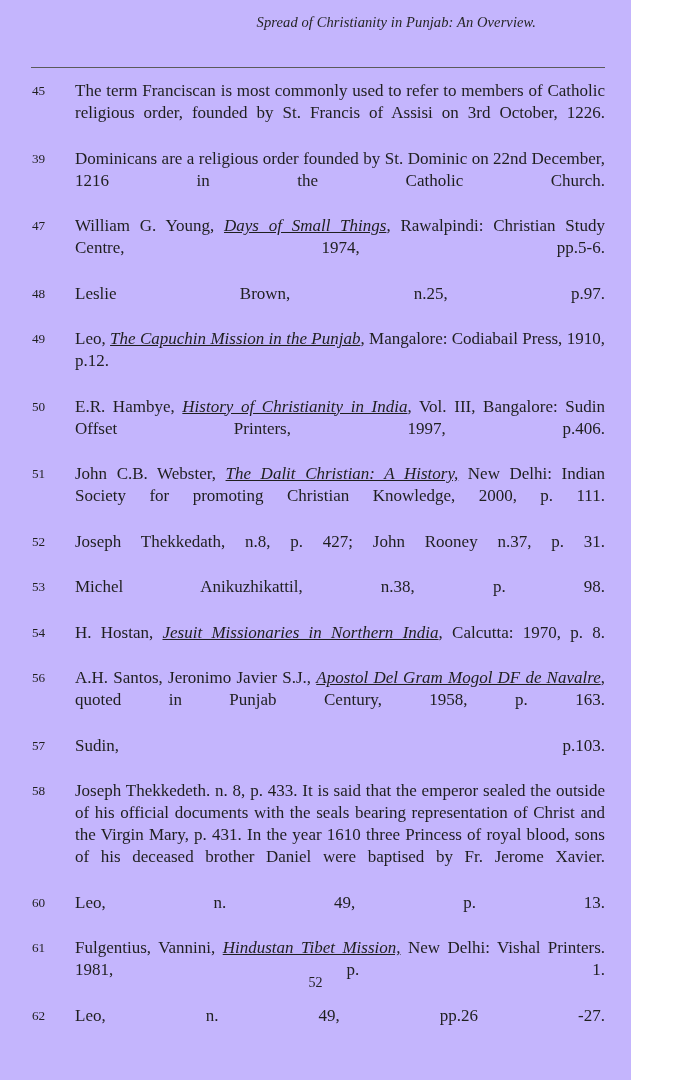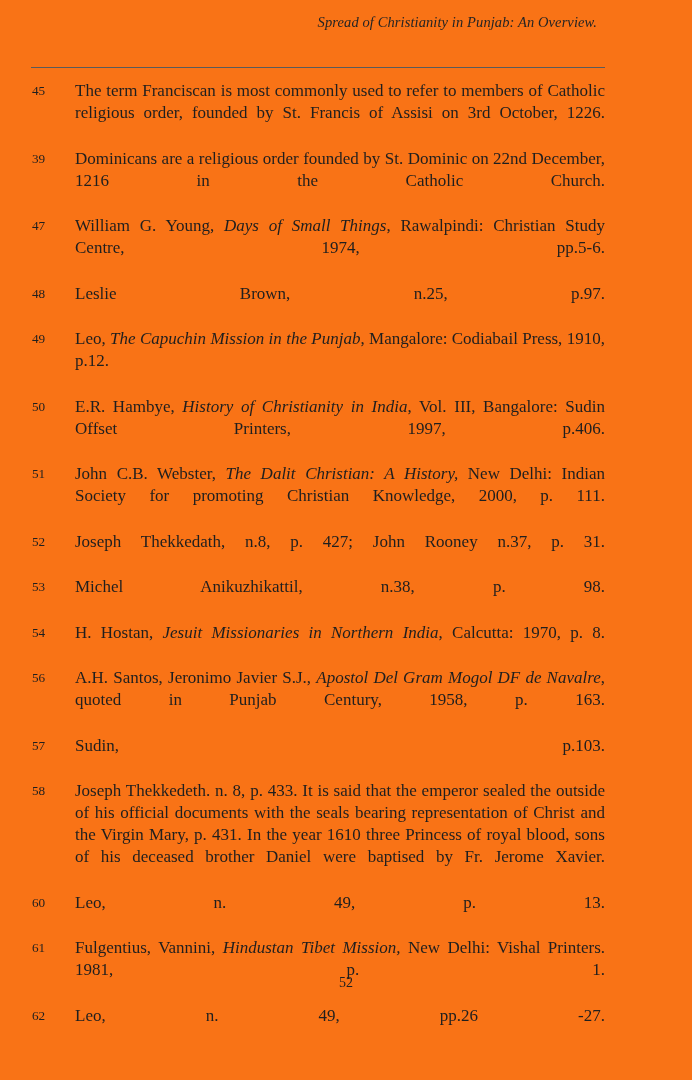--- a/index.html
+++ b/index.html
@@ -6,23 +6,23 @@
     margin: 0;
     padding: 0;
     background: #ffffff;
   }
   body {
     font-family: "Liberation Serif", "DejaVu Serif", serif;
     color: #1a1a1a;
   }
   #page {
     position: relative;
-    width: 692px;
+    width: 631px;
     height: 1080px;
-    background: #f97316;
+    background: #c4b5fd;
     overflow: hidden;
     box-sizing: border-box;
   }
 
   
   .running-header {
     position: absolute;
     top: 14px;
     left: 30px;
     right: 95px;
@@ -71,20 +71,21 @@
     display: block;
     font-size: 17px;
     line-height: 22px;
     text-align: justify;
     text-justify: inter-word;
     color: #1f1f1f;
     hyphens: none;
   }
   .note-text i, .note-text em {
     font-style: italic;
+    text-decoration: underline;
   }
   
   .note-text::after {
     content: "";
     display: inline-block;
     width: 100%;
   }
 
   
   .folio {

